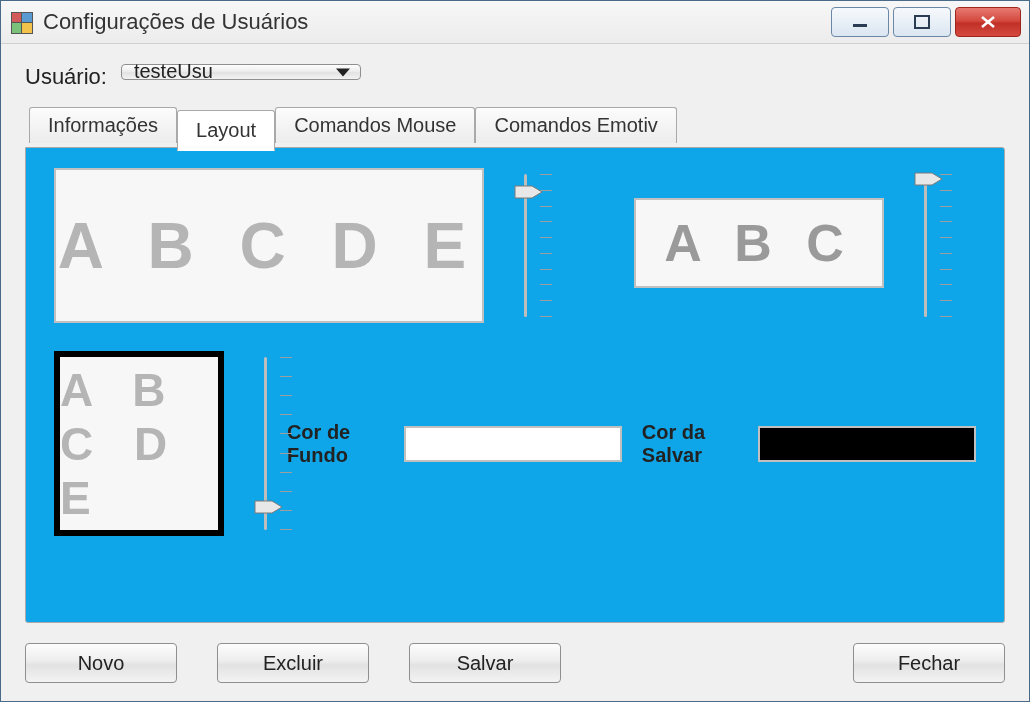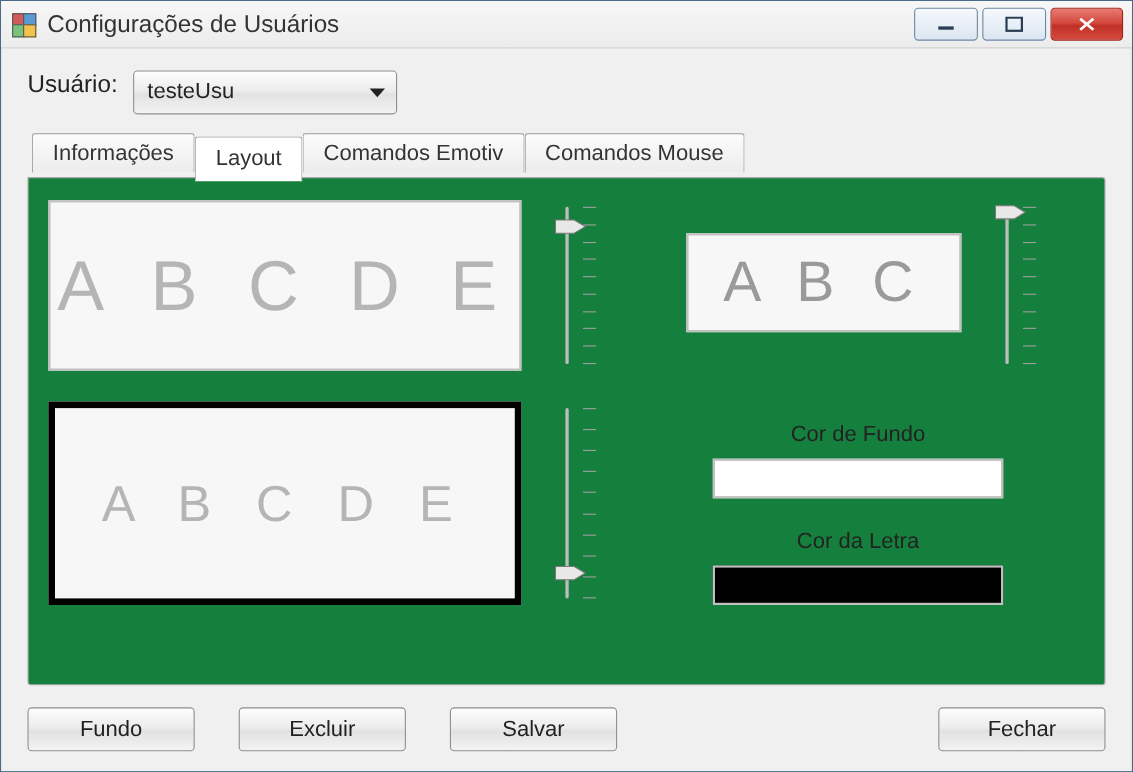--- a/index.html
+++ b/index.html
@@ -98,21 +98,21 @@
     align-items: flex-start;
     margin-bottom: 16px;
   }
   .user-row .label {
     font-size: 22px;
     margin-right: 14px;
   }
   .combo {
     position: relative;
     width: 240px;
-    height: 40px;
+    height: 16px;
     border: 1px solid #8f8f8f;
     border-radius: 4px;
     background: linear-gradient(to bottom, #fdfdfd 0%, #ededed 45%, #e2e2e2 55%, #f3f3f3 100%);
     display: flex;
     align-items: center;
     padding: 0 32px 2px 12px;
     box-sizing: border-box;
     font-size: 20px;
     cursor: pointer;
   }
@@ -150,28 +150,29 @@
     background: #ffffff;
     border-bottom: 1px solid #fff;
     top: 4px;
     padding-top: 8px;
     padding-bottom: 8px;
     z-index: 2;
   }
 
   .tab-page {
     border: 1px solid #a9a9a9;
-    background: #15803d;
+    background: #0ea5e9;
     flex: 1 1 auto;
     border-radius: 0 3px 3px 3px;
-    padding: 20px 18px;
+    padding: 20px 28px;
     box-sizing: border-box;
     display: flex;
     flex-direction: column;
     gap: 28px;
+    font-weight: bold;
   }
 
   
   .row {
     display: flex;
     align-items: stretch;
     gap: 20px;
   }
   .preview-box {
     border: 2px solid #c0c0c0;
@@ -221,22 +222,22 @@
     left: 10px;
     width: 24px;
     height: 14px;
   }
   .vslider .thumb svg { display:block; }
 
   
   .color-panel {
     flex: 1;
     display: flex;
-    flex-direction: column;
-    justify-content: flex-end;
+    flex-direction: row;
+    justify-content: flex-start;
     align-items: center;
     gap: 10px;
   }
   .color-panel .caption {
     font-size: 20px;
   }
   .swatch {
     width: 260px;
     height: 32px;
     border: 2px solid #c0c0c0;
@@ -304,22 +305,22 @@
       <div class="label">Usuário:</div>
       <div class="combo">
         <span>testeUsu</span>
         <span class="arrow"></span>
       </div>
     </div>
 
     <div class="tabstrip">
       <div class="tab">Informações</div>
       <div class="tab active">Layout</div>
+      <div class="tab">Comandos Mouse</div>
       <div class="tab">Comandos Emotiv</div>
-      <div class="tab">Comandos Mouse</div>
     </div>
 
     <div class="tab-page">
 
       <div class="row">
         <div class="preview-box big">A B C D E</div>
         <div class="vslider" style="height:155px">
           <div class="track"></div>
           <div class="ticks">
               <span></span>
@@ -385,29 +386,29 @@
             <svg width="30" height="16">
               <path d="M1 2 L18 2 L28 8 L18 14 L1 14 Z" fill="#e8e8e8" stroke="#7a7a7a"></path>
             </svg>
           </div>
         </div>
 
         <div class="color-panel">
           <div class="caption">Cor de Fundo</div>
           <div class="swatch bg" title="#ffffff"></div>
           <div style="height:8px"></div>
-          <div class="caption">Cor da Letra</div>
+          <div class="caption">Cor da Salvar</div>
           <div class="swatch fg" title="#000000"></div>
         </div>
       </div>
 
     </div>
 
     <div class="button-row">
-      <div class="wf-button">Fundo</div>
+      <div class="wf-button">Novo</div>
       <div class="wf-button">Excluir</div>
       <div class="wf-button">Salvar</div>
       <div class="grow"></div>
       <div class="wf-button">Fechar</div>
     </div>
 
   </div>
 </div>
 
 </body></html>

